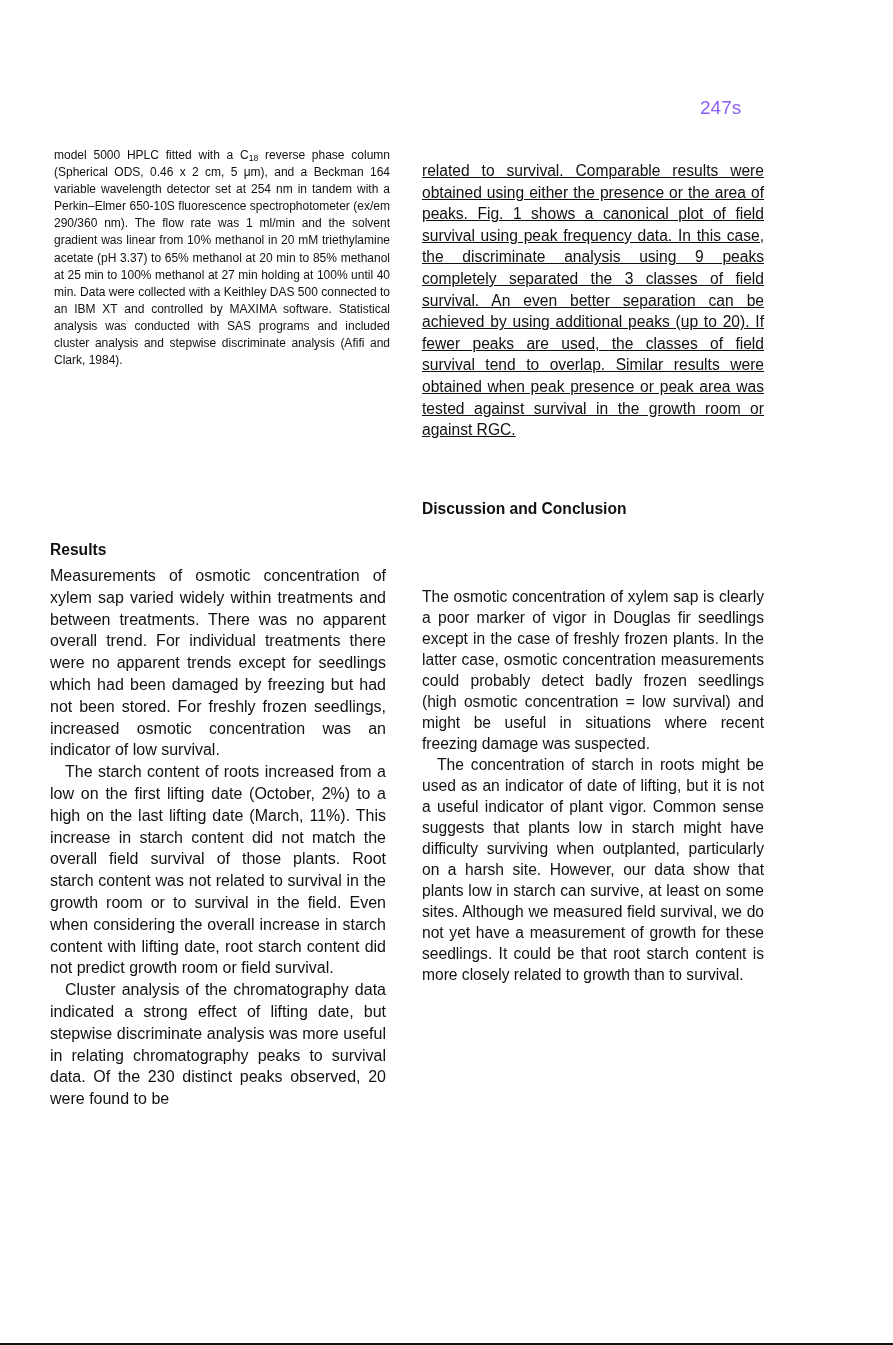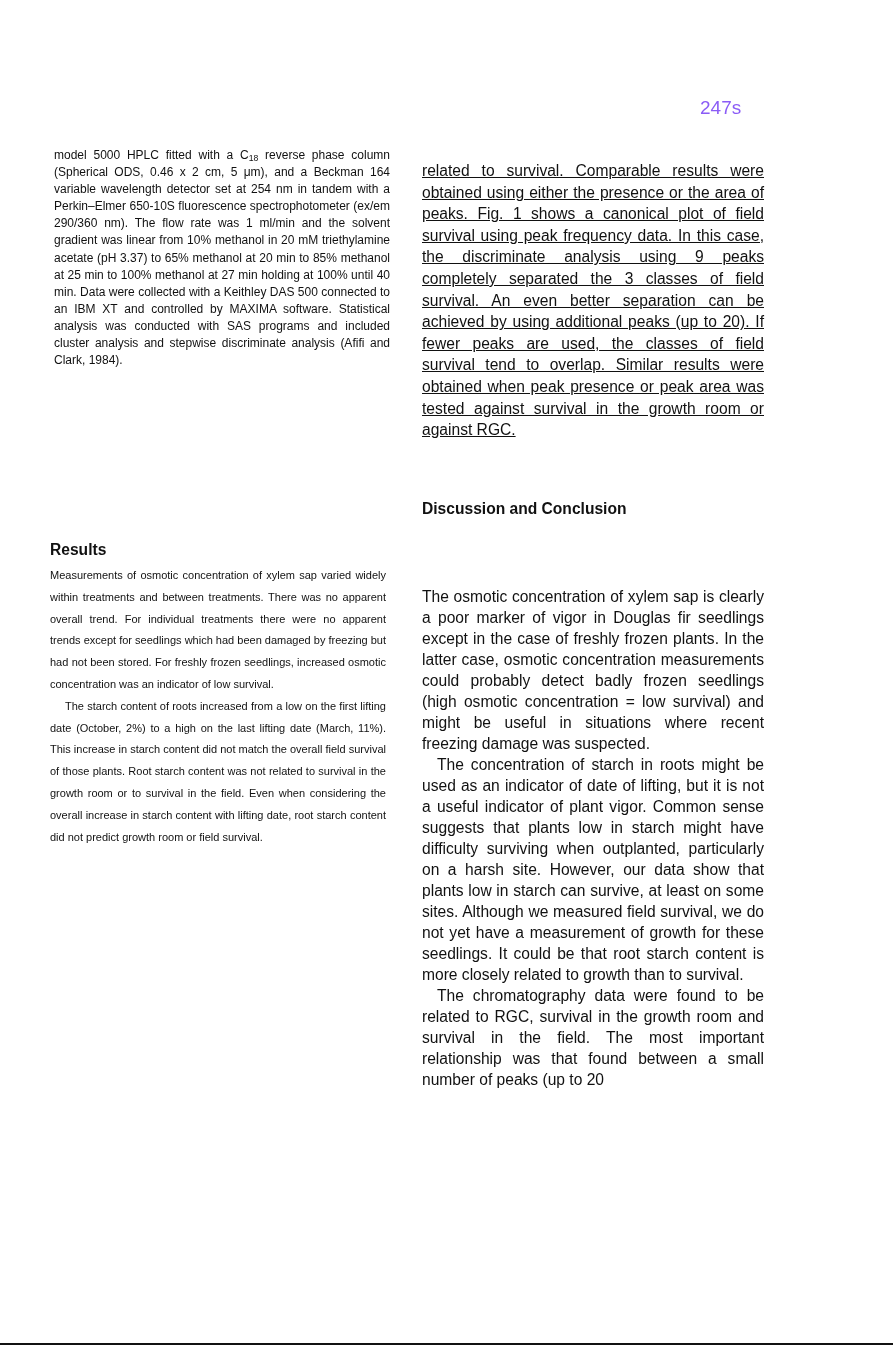--- a/index.html
+++ b/index.html
@@ -7,21 +7,21 @@
     width: 893px; height: 1345px; position: relative; overflow: hidden;
     font-family: "Liberation Sans", sans-serif; color: #111111;
   }
   .page-number {
     position: absolute; left: 700px; top: 97px; width: 64px;
     text-align: left; font-size: 19px; color: #8b5cf6;
   }
   .col { position: absolute; }
   .col-left-top { left: 54px; top: 147px; width: 336px; font-size: 12px; line-height: 17.1px; }
   .col-right-top { left: 422px; top: 160px; width: 342px; font-size: 15.6px; line-height: 21.6px; text-decoration: underline; }
-  .col-left-bottom { left: 50px; top: 565px; width: 336px; font-size: 11px; line-height: 21.8px; }
+  .col-left-bottom { left: 50px; top: 565px; width: 336px; font-size: 16px; line-height: 21.8px; }
   .col-right-bottom { left: 422px; top: 586px; width: 342px; font-size: 15.6px; line-height: 21px; }
   p { margin: 0; text-align: justify; }
   p.indent { text-indent: 15px; }
   .heading {
     position: absolute; font-weight: bold; font-size: 15.6px; color: #111;
   }
   .h-results { left: 50px; top: 525px; margin-top: 16px; }
   .h-discussion { left: 422px; top: 500px; }
   sub { font-size: 0.72em; vertical-align: -0.25em; line-height: 0; }
   .bottom-rule {
@@ -39,23 +39,23 @@
 
 <div class="col col-right-top">
   <p>related to survival. Comparable results were obtained using either the presence or the area of peaks. Fig. 1 shows a canonical plot of field survival using peak frequency data. In this case, the discriminate analysis using 9 peaks completely separated the 3 classes of field survival. An even better separation can be achieved by using additional peaks (up to 20). If fewer peaks are used, the classes of field survival tend to overlap. Similar results were obtained when peak presence or peak area was tested against survival in the growth room or against RGC.</p>
 </div>
 
 <div class="heading h-results">Results</div>
 
 <div class="col col-left-bottom">
   <p>Measurements of osmotic concentration of xylem sap varied widely within treatments and between treatments. There was no apparent overall trend. For individual treatments there were no apparent trends except for seedlings which had been damaged by freezing but had not been stored. For freshly frozen seedlings, increased osmotic concentration was an indicator of low survival.</p>
   <p class="indent">The starch content of roots increased from a low on the first lifting date (October, 2%) to a high on the last lifting date (March, 11%). This increase in starch content did not match the overall field survival of those plants. Root starch content was not related to survival in the growth room or to survival in the field. Even when considering the overall increase in starch content with lifting date, root starch content did not predict growth room or field survival.</p>
+  <p class="indent">Cluster analysis of the chromatography data indicated a strong effect of lifting date, but stepwise discriminate analysis was more useful in relating chromatography peaks to survival data. Of the 230 distinct peaks observed, 20 were found to be</p>
 </div>
 
 <div class="heading h-discussion">Discussion and Conclusion</div>
 
 <div class="col col-right-bottom">
   <p>The osmotic concentration of xylem sap is clearly a poor marker of vigor in Douglas fir seedlings except in the case of freshly frozen plants. In the latter case, osmotic concentration measurements could probably detect badly frozen seedlings (high osmotic concentration = low survival) and might be useful in situations where recent freezing damage was suspected.</p>
   <p class="indent">The concentration of starch in roots might be used as an indicator of date of lifting, but it is not a useful indicator of plant vigor. Common sense suggests that plants low in starch might have difficulty surviving when outplanted, particularly on a harsh site. However, our data show that plants low in starch can survive, at least on some sites. Although we measured field survival, we do not yet have a measurement of growth for these seedlings. It could be that root starch content is more closely related to growth than to survival.</p>
-  <p class="indent">The chromatography data were found to be related to RGC, survival in the growth room and survival in the field. The most important relationship was that found between a small number of peaks (up to 20</p>
 </div>
 
 <div class="bottom-rule"></div>
 
 </body></html>

